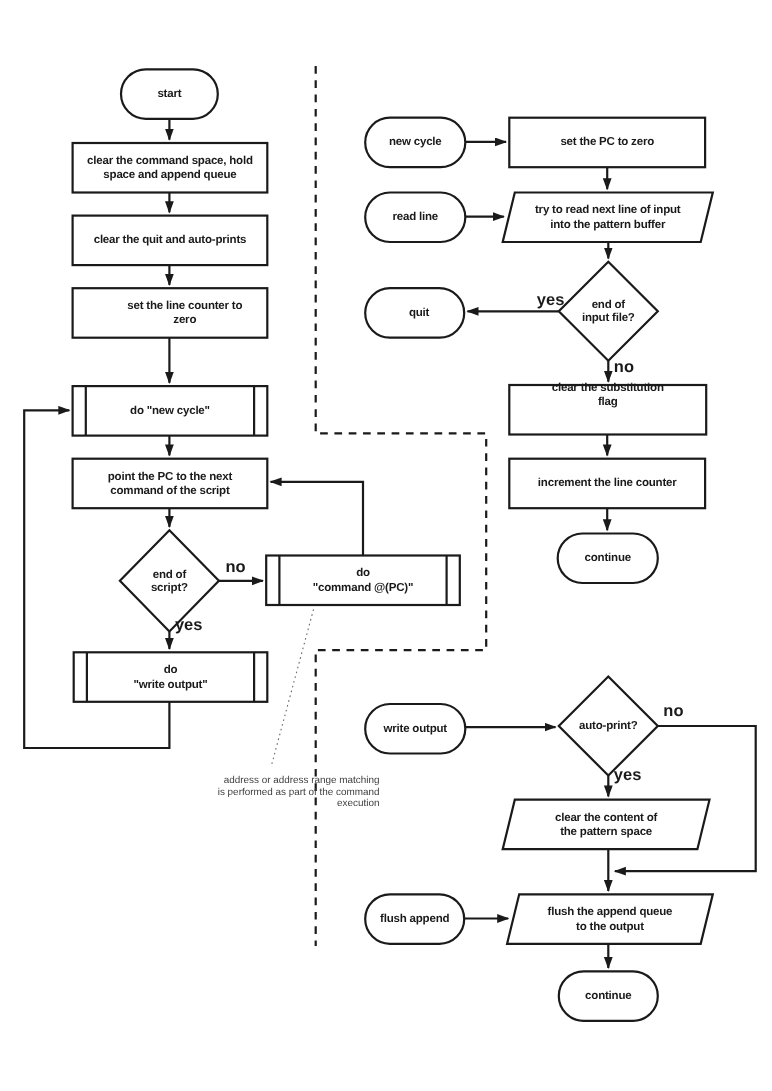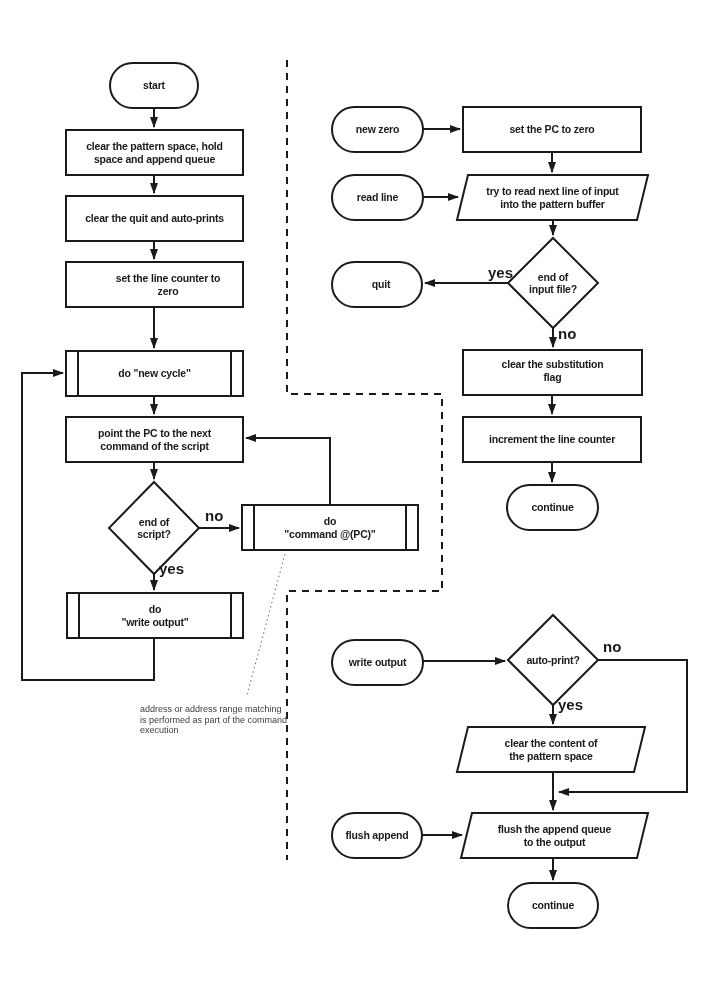--- a/index.html
+++ b/index.html
@@ -21,21 +21,21 @@
   .lbl{
     position:absolute;display:flex;align-items:center;justify-content:center;
     text-align:center;font-weight:bold;font-size:10.5px;line-height:12.5px;
     letter-spacing:-0.2px;color:var(--stroke);white-space:pre-line;pointer-events:none;border-radius:20px;
   }
   .elbl{
     position:absolute;font-weight:bold;font-size:15px;line-height:9px;
     color:var(--stroke);pointer-events:none;
   }
   .note{
-    position:absolute;left:140px;top:704px;width:205px;text-align:left;
+    position:absolute;left:140px;top:704px;width:205px;text-align:right;
     font-size:9px;line-height:10.5px;color:var(--note);white-space:pre-line;
   }
 </style>
 </head>
 <body>
 
 <svg class="layer" width="702" height="992" viewBox="0 0 702 992">
   <defs>
     <marker id="arr" markerUnits="userSpaceOnUse" markerWidth="12" markerHeight="10" refX="10" refY="4" orient="auto">
       <path d="M0,0 L11,4 L0,8 Z" fill="#1a1a1a"></path>
@@ -95,44 +95,44 @@
 
   <rect class="shape" x="332" y="640" width="91" height="45" rx="22.5"></rect>
   <polygon class="shape" points="553,615 598,660 553,705 508,660"></polygon>
   <polygon class="shape" points="468,727 645,727 634,772 457,772"></polygon>
   <rect class="shape" x="332" y="813" width="90" height="45" rx="22.5"></rect>
   <polygon class="shape" points="472,813 648,813 637,858 461,858"></polygon>
   <rect class="shape" x="508" y="883" width="90" height="45" rx="22.5"></rect>
 </svg>
 
 <div class="lbl" style="left:110px;top:63px;width:88px;height:45px">start</div>
-<div class="lbl" style="left:66px;top:130px;width:177px;height:45px">clear the pattern space, hold
+<div class="lbl" style="left:66px;top:130px;width:177px;height:45px">clear the command space, hold
 space and append queue</div>
 <div class="lbl" style="left:66px;top:196px;width:177px;height:45px">clear the quit and auto-prints</div>
 <div class="lbl" style="left:66px;top:262px;width:204px;height:45px">set the line counter to
 zero</div>
 <div class="lbl" style="left:78px;top:351px;width:153px;height:45px">do "new cycle"</div>
 <div class="lbl" style="left:66px;top:417px;width:177px;height:45px">point the PC to the next
 command of the script</div>
 <div class="lbl" style="left:109px;top:482px;width:90px;height:92px">end of
 script?</div>
 <div class="lbl" style="left:254px;top:505px;width:152px;height:45px">do
 "command @(PC)"</div>
 <div class="lbl" style="left:79px;top:593px;width:152px;height:45px">do
 "write output"</div>
 
-<div class="lbl" style="left:332px;top:107px;width:91px;height:45px">new zero</div>
+<div class="lbl" style="left:332px;top:107px;width:91px;height:45px">new cycle</div>
 <div class="lbl" style="left:463px;top:107px;width:178px;height:45px">set the PC to zero</div>
 <div class="lbl" style="left:332px;top:175px;width:91px;height:45px">read line</div>
 <div class="lbl" style="left:457px;top:175px;width:191px;height:45px">try to read next line of input
 into the pattern buffer</div>
 <div class="lbl" style="left:332px;top:262px;width:98px;height:45px">quit</div>
 <div class="lbl" style="left:508px;top:238px;width:90px;height:90px">end of
 input file?</div>
-<div class="lbl" style="left:463px;top:348px;width:179px;height:45px">clear the substitution
+<div class="lbl" style="left:463px;top:336px;width:179px;height:45px">clear the substitution
 flag</div>
 <div class="lbl" style="left:463px;top:417px;width:178px;height:45px">increment the line counter</div>
 <div class="lbl" style="left:507px;top:485px;width:91px;height:45px">continue</div>
 
 <div class="lbl" style="left:332px;top:640px;width:91px;height:45px">write output</div>
 <div class="lbl" style="left:508px;top:615px;width:90px;height:90px">auto-print?</div>
 <div class="lbl" style="left:457px;top:727px;width:188px;height:45px">clear the content of
 the pattern space</div>
 <div class="lbl" style="left:332px;top:813px;width:90px;height:45px">flush append</div>
 <div class="lbl" style="left:461px;top:813px;width:187px;height:45px">flush the append queue

